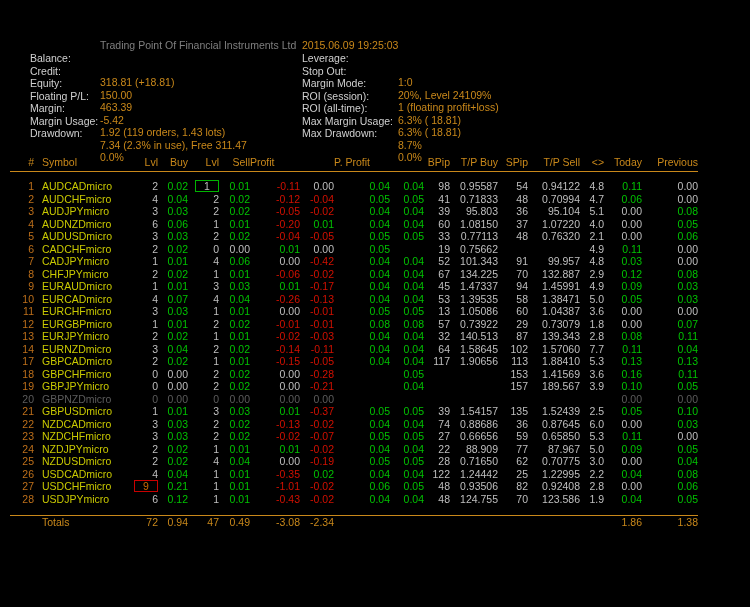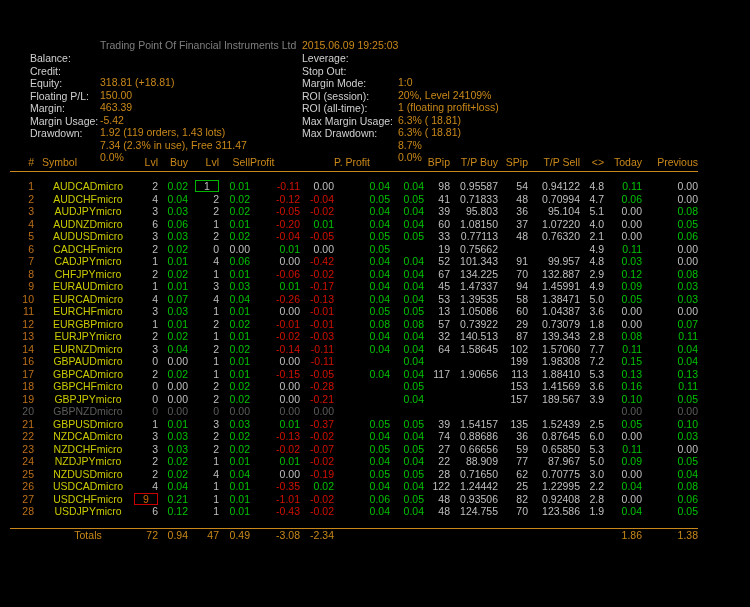--- a/index.html
+++ b/index.html
@@ -39,21 +39,21 @@
     color:var(--accent-orange);font-weight:normal;font-size:10.5px;
     text-align:right;padding:0 0 3px 0;height:12px;white-space:nowrap;
     border-bottom:1px solid var(--accent-orange);
   }
   table.grid th.al{text-align:left;padding-left:8px;}
   table.grid th.ac{text-align:left;}
   table.grid td{
     height:12.5px;line-height:12.5px;padding:0;font-size:10.5px;
     text-align:right;white-space:nowrap;overflow:hidden;
   }
-  table.grid td.sym{text-align:center;padding-left:8px;}
+  table.grid td.sym{text-align:left;padding-left:8px;}
   tr.sp td{height:8px;border:none;}
   tr.sp2 td{height:10px;border:none;}
   .c-green{color:var(--profit-green);}
   .c-red{color:var(--loss-red);}
   .c-gray{color:var(--neutral-gray);}
   .c-dim{color:var(--disabled-gray);}
   .c-rownum{color:var(--row-num-orange);}
   .c-sym{color:var(--symbol-yellow);}
   .hlbox{display:inline-block;box-sizing:border-box;min-width:24px;height:12px;line-height:10px;text-align:center;border:1px solid;}
   .hlbox.g{border-color:var(--box-green);}
@@ -433,39 +433,20 @@
           <td class="c-green">0.04</td>
           <td class="c-gray">64</td>
           <td class="c-gray">1.58645</td>
           <td class="c-gray">102</td>
           <td class="c-gray">1.57060</td>
           <td class="c-gray">7.7</td>
           <td class="c-green">0.11</td>
           <td class="c-green">0.04</td>
         </tr>
         <tr>
-          <td class="c-rownum">16</td>
-          <td class="sym c-sym">GBPAUDmicro</td>
-          <td class="c-gray">0</td>
-          <td class="c-gray">0.00</td>
-          <td class="c-gray">1</td>
-          <td class="c-green">0.01</td>
-          <td class="c-gray">0.00</td>
-          <td class="c-red">-0.11</td>
-          <td class="c-gray"></td>
-          <td class="c-green">0.04</td>
-          <td class="c-gray"></td>
-          <td class="c-gray"></td>
-          <td class="c-gray">199</td>
-          <td class="c-gray">1.98308</td>
-          <td class="c-gray">7.2</td>
-          <td class="c-green">0.15</td>
-          <td class="c-green">0.04</td>
-        </tr>
-        <tr>
           <td class="c-rownum">17</td>
           <td class="sym c-sym">GBPCADmicro</td>
           <td class="c-gray">2</td>
           <td class="c-green">0.02</td>
           <td class="c-gray">1</td>
           <td class="c-green">0.01</td>
           <td class="c-red">-0.15</td>
           <td class="c-red">-0.05</td>
           <td class="c-green">0.04</td>
           <td class="c-green">0.04</td>

